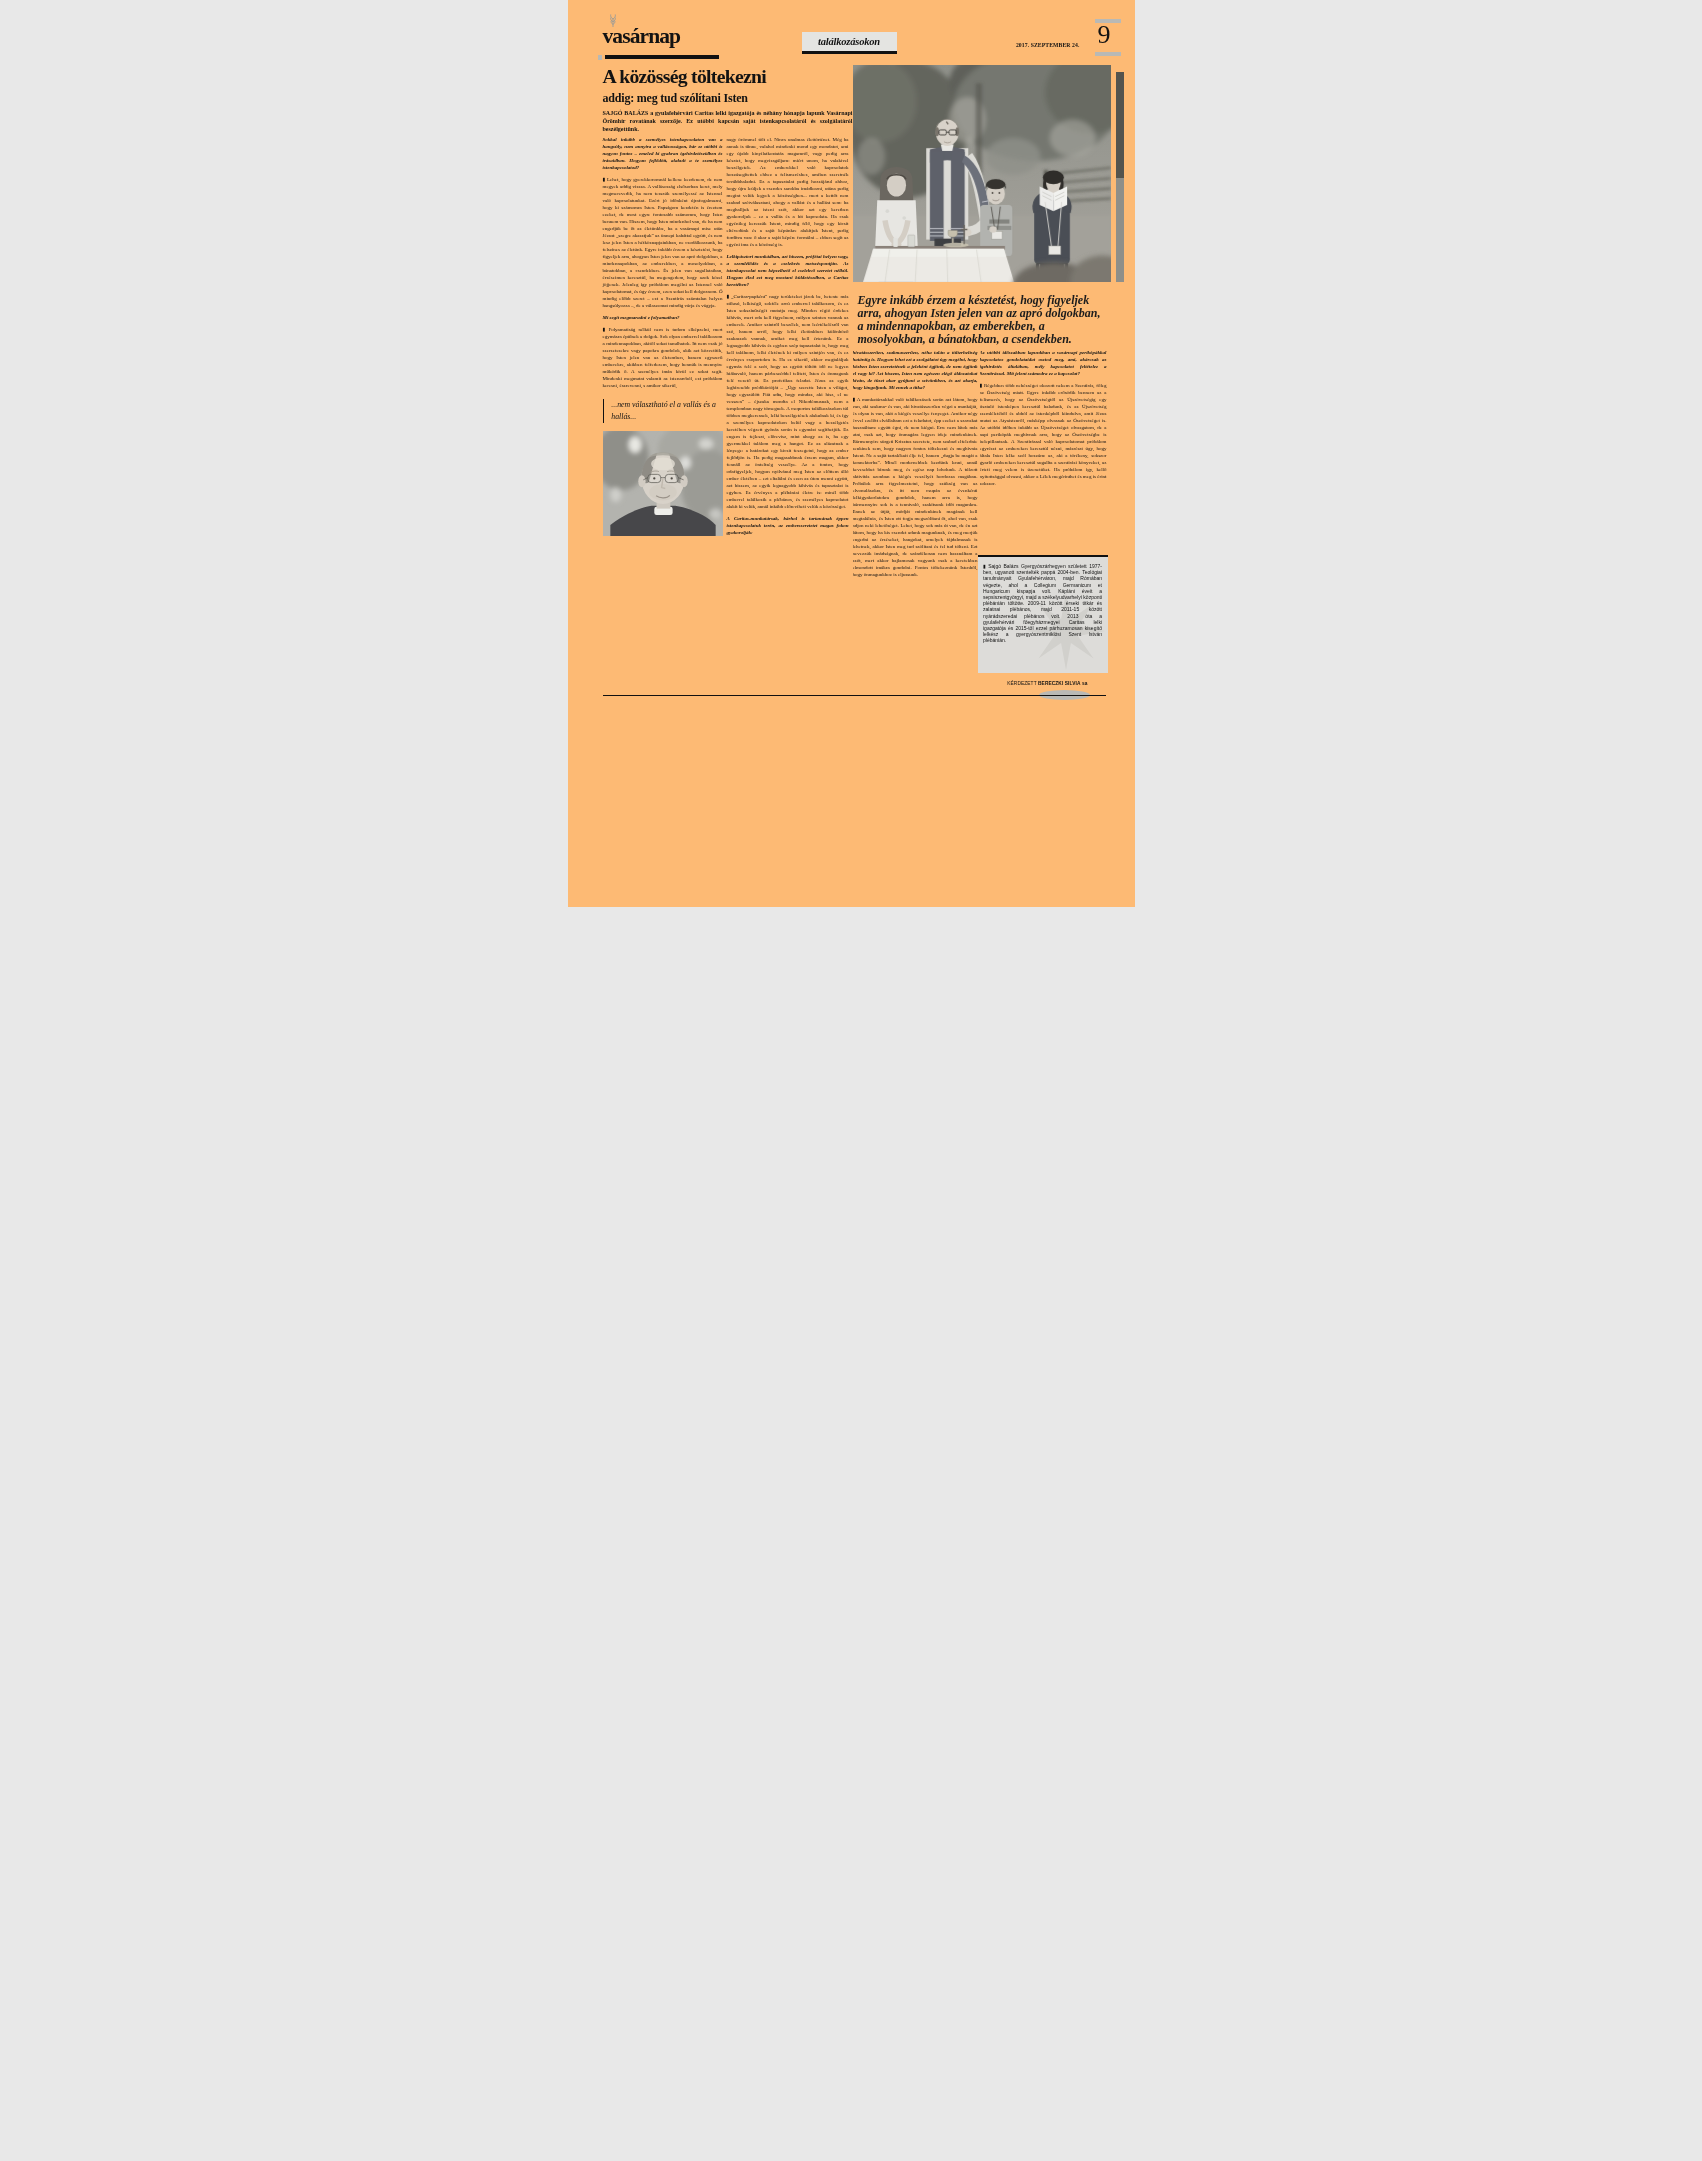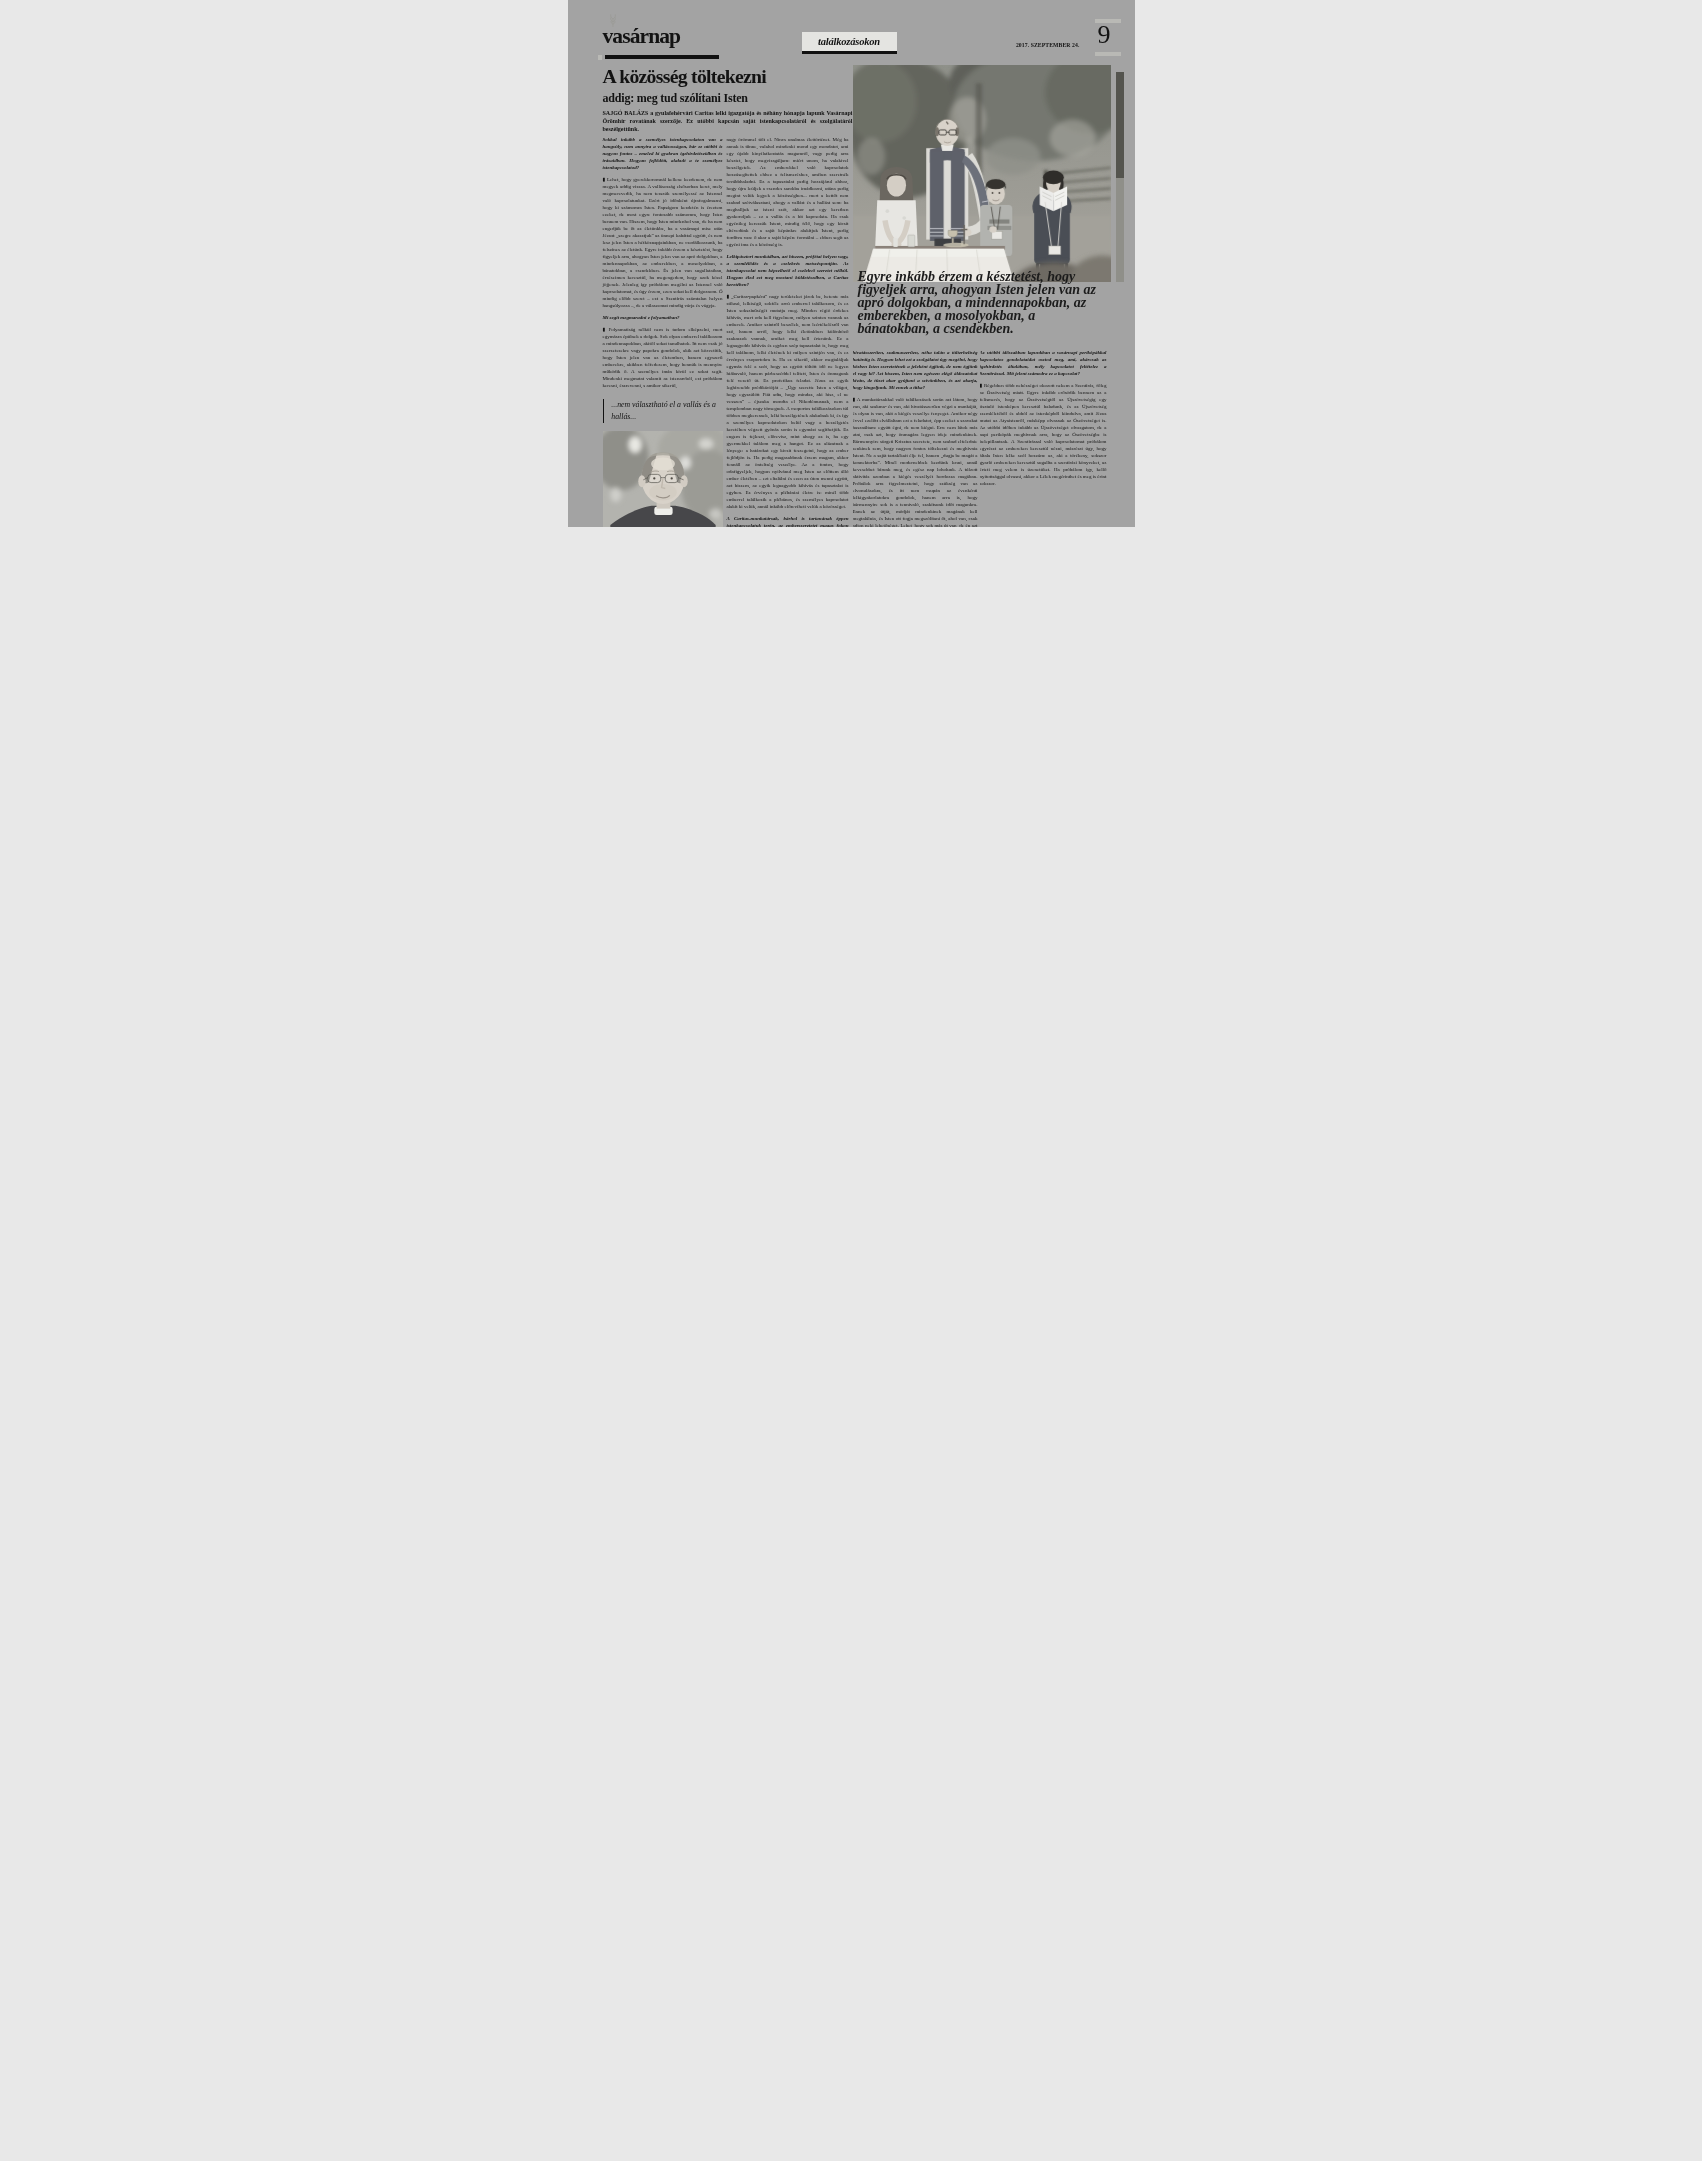--- a/index.html
+++ b/index.html
@@ -1,18 +1,18 @@
 <!DOCTYPE html>
 <html lang="hu" style="font-size:7.3px"><head>
 <meta charset="utf-8">
 <style>
   html,body { margin:0; padding:0; background:#e8e8e8; }
   .page {
-    position:relative; width:567px; height:527px; margin:0 auto;
-    background:#a3a3a3; font-family:"Liberation Serif", serif; color:#131313;
+    position:relative; width:567px; height:907px; margin:0 auto;
+    background:#fdba74; font-family:"Liberation Serif", serif; color:#131313;
     overflow:hidden;
   }
   
   .masthead { position:absolute; left:35px; top:26px; font-size:21.5px; font-weight:bold;
     letter-spacing:-0.9px; line-height:1; }
   .wheat { position:absolute; left:39px; top:13.7px; }
   .masthead-graybox { position:absolute; left:30px; top:55px; width:4.6px; height:4.6px; background:#b9b9b5; }
   .masthead-bar { position:absolute; left:37px; top:55px; width:114px; height:3.7px; background:#111; }
   .section-box { position:absolute; left:234px; top:32px; width:95px; height:19px;
     background:#e4e4e1; display:flex; align-items:center; justify-content:center;
@@ -30,21 +30,21 @@
   .title { position:absolute; left:35px; top:67px; width:256px; font-size:19.7px; line-height:1;
     font-weight:bold; letter-spacing:-0.7px; }
   .subtitle { position:absolute; left:35px; top:92px; width:256px; font-size:12px; line-height:1;
     font-weight:bold; letter-spacing:-0.2px; }
   .lead { position:absolute; left:35px; top:110px; width:250px; font-size:6px; line-height:7.8px;
     font-weight:bold; text-align:justify; }
   
   .photo { position:absolute; left:285px; top:65px; width:258px; height:217px; overflow:hidden; }
   .photo svg { display:block; }
   
-  .pq-main { position:absolute; left:290px; top:270px; width:251px; font-size:14px; line-height:13px;
+  .pq-main { position:absolute; left:290px; top:294px; width:251px; font-size:12px; line-height:13px;
     font-style:italic; font-weight:bold; color:#1c1c1c; }
   .pq-small { border-left:1.8px solid #111; padding-left:6.9px; margin:10px 0 8.2px 0.9px;
     font-size:7.8px; line-height:12px; font-style:italic; font-weight:normal; text-align:left; }
   
   .col { position:absolute; top:136px; font-size:5px; line-height:7px; text-align:justify; }
   .col1 { left:35px;  width:120px; }
   .col2 { left:159px; width:122px; }
   .col3 { left:285px; top:349px; width:125px; height:339px; overflow:hidden; }
   .col4 { left:412px; top:349px; width:127px; height:204px; overflow:hidden; }
   .para { margin:0 0 5px 0; }

